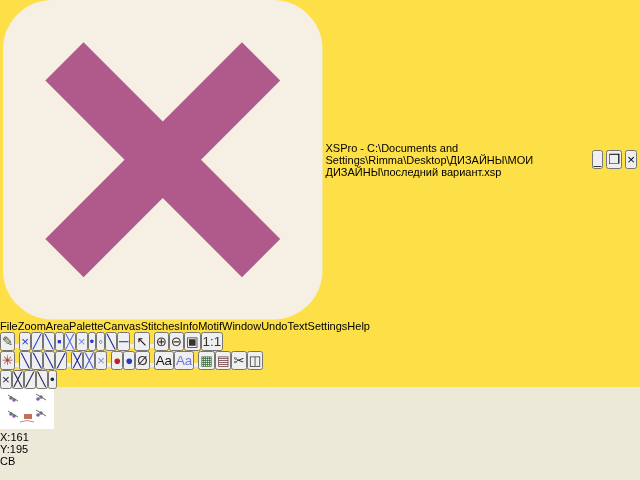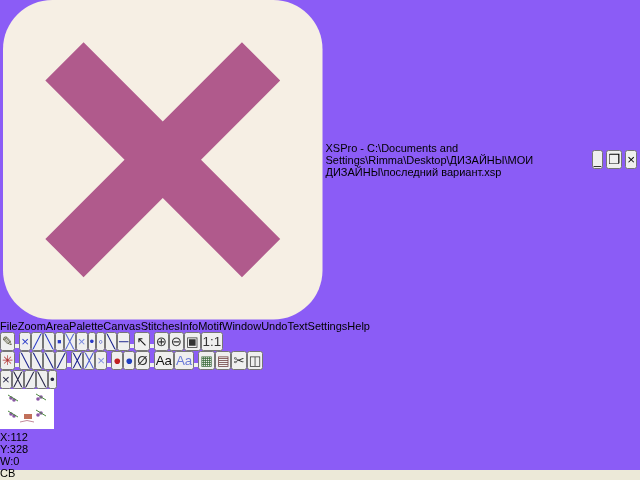--- a/index.html
+++ b/index.html
@@ -1,18 +1,18 @@
 <!DOCTYPE html>
 <html><head>
 <meta charset="utf-8">
 <style>
   *{box-sizing:border-box;margin:0;padding:0}
   html,body{width:640px;height:480px;overflow:hidden}
   body{font-family:"Liberation Sans",sans-serif;font-size:11px;background:#ece9d8}
-  .screen{width:640px;height:470px;display:flex;flex-direction:column;background:#8b5cf6}
+  .screen{width:640px;height:387px;display:flex;flex-direction:column;background:#fde047}
 
   
   .titlebar{flex:0 0 18px;display:flex;align-items:center;gap:3px;padding:0 3px;
     background:linear-gradient(180deg,#5a96f5 0%,#2a63e0 10%,#2458d2 55%,#17ale 0;background:linear-gradient(180deg,#5a96f5 0%,#2a63e0 10%,#2458d2 55%,#1a46aa 100%)}
   .title-text{flex:1;color:#fff;font-weight:bold;font-size:11px;white-space:nowrap;overflow:hidden;text-shadow:1px 1px 1px #123a7a}
   .app-icon{width:13px;height:13px;flex:0 0 13px;display:block}
   .wbtn{width:17px;height:14px;border:1px solid #fff;border-radius:3px;color:#fff;font-size:9px;line-height:12px;text-align:center;padding:0;
     background:linear-gradient(180deg,#86a9f2,#3a68cf 60%,#2a54b8);font-weight:bold}
   .wbtn.close{background:linear-gradient(180deg,#f0a58a,#dd5a28 55%,#c23a0f)}
 
@@ -91,23 +91,22 @@
           </g>
           <g stroke="#4f8a42" stroke-width="1" fill="none">
             <path d="M8,6 L18,12 M36,5 L46,11 M8,22 L18,28 M36,21 L46,27"></path>
           </g>
           <rect x="24" y="25" width="8" height="5" fill="#c1705a"></rect>
           <path d="M20,33 Q27,30 34,33" stroke="#c28a9c" fill="none"></path>
         </svg>
       </div>
 
       <div class="coords">
-        <div class="crow"><span>X:</span><span>112</span></div>
-        <div class="crow"><span>Y:</span><span>328</span></div>
-        <div class="crow"><span>W:</span><span>0</span></div>
+        <div class="crow"><span>X:</span><span>161</span></div>
+        <div class="crow"><span>Y:</span><span>195</span></div>
       </div>
 
       <div class="curcolor" style="background: rgb(233, 166, 182);"></div>
 
       <div class="swrow">
         
       <span class="swatch" style="background: rgb(0, 0, 0);"></span><span class="swatch" style="background: rgb(255, 255, 255);"></span><span class="swatch" style="background: rgb(242, 238, 156);"></span></div>
       <div class="swrow">
         
       <span class="swatch" style="background: rgb(246, 242, 184);"></span><span class="swatch" style="background: rgb(251, 248, 216);"></span><span class="swatch" style="background: rgb(21, 21, 21);"></span><span class="swatch" style="background: rgb(246, 214, 224);"></span></div>

